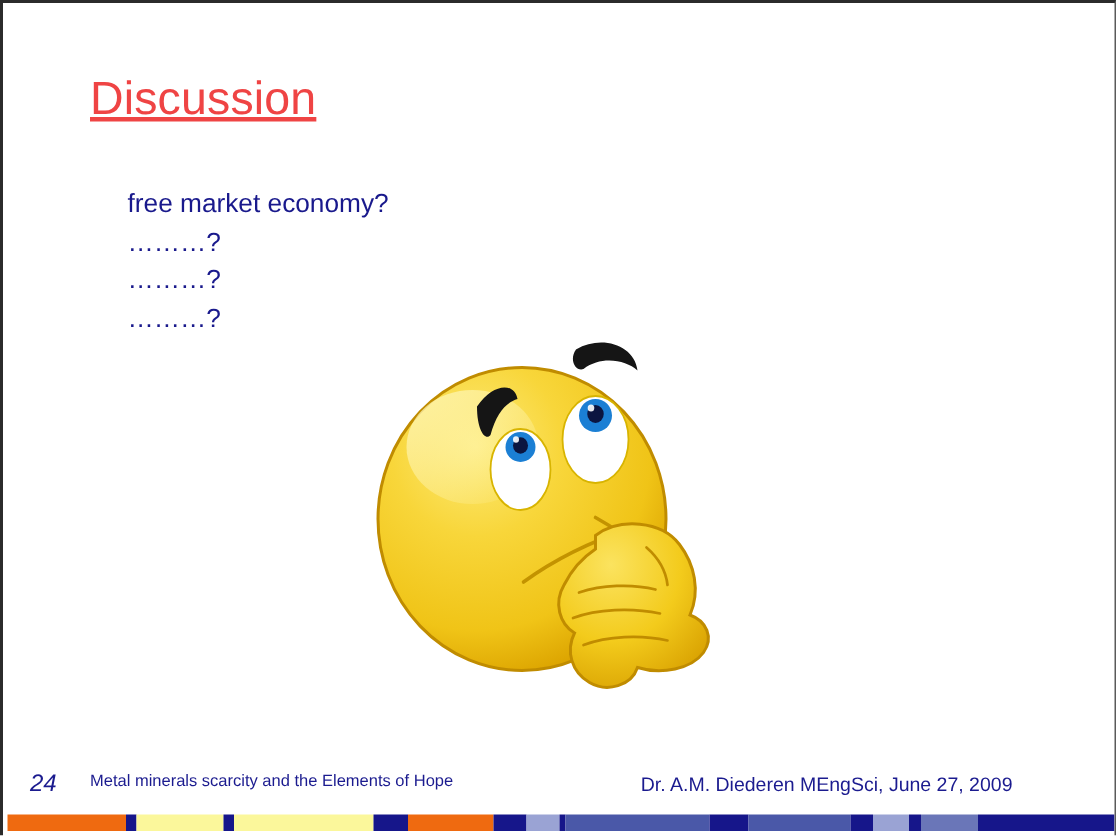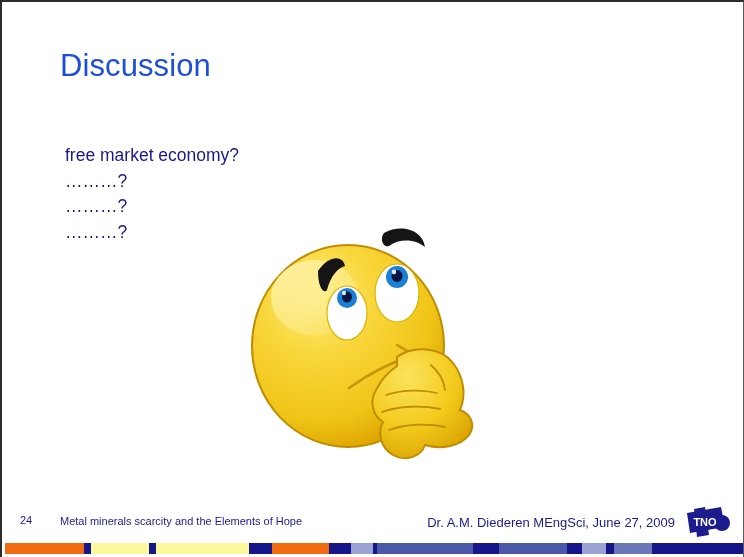--- a/index.html
+++ b/index.html
@@ -22,32 +22,32 @@
     border-right: 1px solid #5a5a5a;
   }
 
   
   .slide-title {
     position: absolute;
     left: 58px;
     top: 46px;
     font-size: 31px;
     line-height: 36px;
-    color: #1d4ed8;
+    color: #ef4444;
     letter-spacing: 0.1px;
     white-space: nowrap;
+    text-decoration: underline;
   }
 
   
   .body-block {
     position: absolute;
-    left: 63px;
+    left: 83px;
     top: 121px;
     width: 330px;
-    margin-top: 20px;
   }
   .body-line {
     font-size: 17.5px;
     line-height: 25.5px;
     color: #19198c;
     white-space: nowrap;
   }
 
   
   .emoji {
@@ -57,22 +57,23 @@
     width: 240px;
     height: 245px;
   }
   .emoji svg { display: block; width: 100%; height: 100%; }
 
   
   .footer-page {
     position: absolute;
     left: 18px;
     top: 512px;
-    font-size: 11px;
+    font-size: 16px;
     color: #1b1b8f;
+    font-style: italic;
   }
   .footer-left {
     position: absolute;
     left: 58px;
     top: 513px;
     font-size: 11px;
     color: #1b1b8f;
     white-space: nowrap;
   }
   .footer-right {
@@ -177,28 +178,20 @@
       </g>
     </svg>
   </div>
 
   <div class="footer-page">24</div>
 
   <div class="footer-left">Metal minerals scarcity and the Elements of Hope</div>
 
   <div class="footer-right">Dr. A.M. Diederen MEngSci, June 27, 2009</div>
 
-  <div class="tno-logo">
-    <svg viewBox="0 0 52 34" xmlns="http://www.w3.org/2000/svg">
-      <polygon points="6,8 40,2 44,22 9,28" fill="#1c1c8c"></polygon>
-      <polygon points="13,4 24,2 28,30 16,32" fill="#1c1c8c"></polygon>
-      <circle cx="41" cy="18" r="8" fill="#1c1c8c"></circle>
-      <text x="24" y="21" font-family="Liberation Sans, sans-serif" font-size="11" font-weight="bold" fill="#ffffff" text-anchor="middle">TNO</text>
-    </svg>
-  </div>
 
   <div class="bottom-bar">
       <span style="background: rgb(239, 106, 16); width: 10.7527%;"></span>
       <span style="background: rgb(22, 22, 138); width: 0.94086%;"></span>
       <span style="background: rgb(251, 247, 155); width: 7.7957%;"></span>
       <span style="background: rgb(22, 22, 138); width: 0.94086%;"></span>
       <span style="background: rgb(251, 247, 155); width: 12.6344%;"></span>
       <span style="background: rgb(22, 22, 138); width: 3.0914%;"></span>
       <span style="background: rgb(239, 106, 16); width: 7.7957%;"></span>
       <span style="background: rgb(22, 22, 138); width: 2.95699%;"></span>

